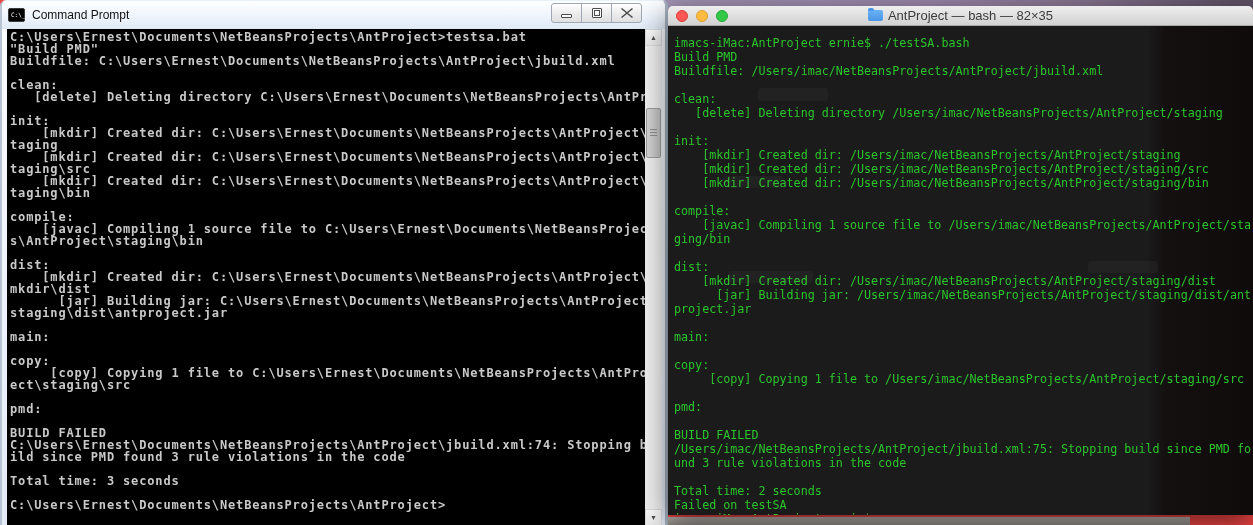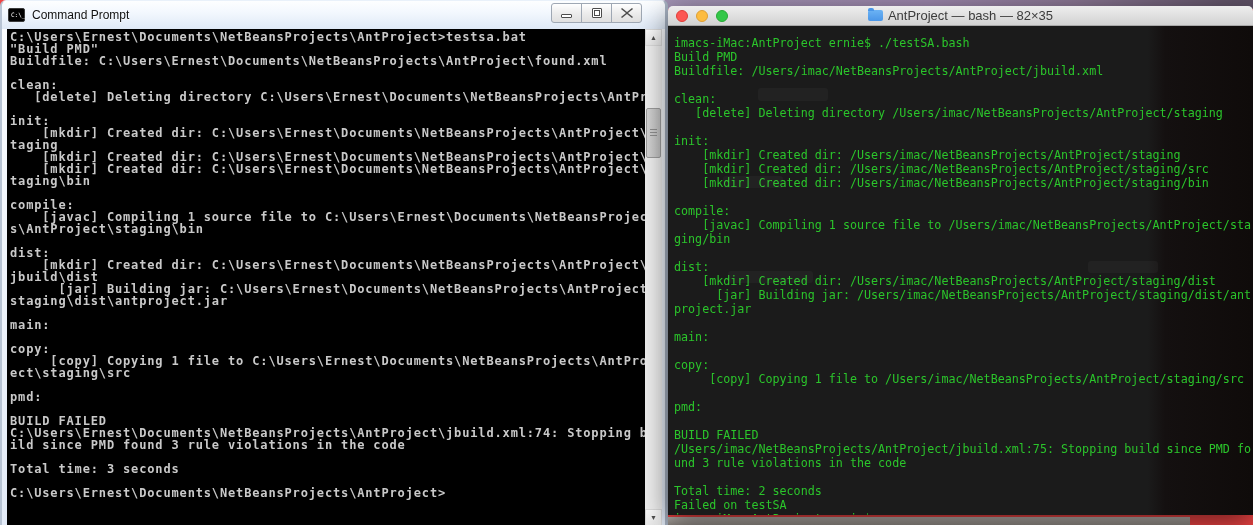--- a/index.html
+++ b/index.html
@@ -105,39 +105,40 @@
           <svg class="glyph-close" width="12" height="10" viewBox="0 0 12 10">
             <path d="M1 0 L6 4 L11 0 L12 1 L7 5 L12 9 L11 10 L6 6 L1 10 L0 9 L5 5 L0 1 Z" fill="#4c4c4c"></path>
           </svg>
         </div>
       </div>
     </div>
 
     <div class="cmd-console">
         <div class="line">C:\Users\Ernest\Documents\NetBeansProjects\AntProject&gt;testsa.bat</div>
         <div class="line">"Build PMD"</div>
-        <div class="line">Buildfile: C:\Users\Ernest\Documents\NetBeansProjects\AntProject\found.xml</div>
+        <div class="line">Buildfile: C:\Users\Ernest\Documents\NetBeansProjects\AntProject\jbuild.xml</div>
         <div class="line">&nbsp;</div>
         <div class="line">clean:</div>
         <div class="line">   [delete] Deleting directory C:\Users\Ernest\Documents\NetBeansProjects\AntPro</div>
         <div class="line">&nbsp;</div>
         <div class="line">init:</div>
         <div class="line">    [mkdir] Created dir: C:\Users\Ernest\Documents\NetBeansProjects\AntProject\s</div>
         <div class="line">taging</div>
         <div class="line">    [mkdir] Created dir: C:\Users\Ernest\Documents\NetBeansProjects\AntProject\s</div>
+        <div class="line">taging\src</div>
         <div class="line">    [mkdir] Created dir: C:\Users\Ernest\Documents\NetBeansProjects\AntProject\s</div>
         <div class="line">taging\bin</div>
         <div class="line">&nbsp;</div>
         <div class="line">compile:</div>
         <div class="line">    [javac] Compiling 1 source file to C:\Users\Ernest\Documents\NetBeansProject</div>
         <div class="line">s\AntProject\staging\bin</div>
         <div class="line">&nbsp;</div>
         <div class="line">dist:</div>
         <div class="line">    [mkdir] Created dir: C:\Users\Ernest\Documents\NetBeansProjects\AntProject\s</div>
-        <div class="line">jbuild\dist</div>
+        <div class="line">mkdir\dist</div>
         <div class="line">      [jar] Building jar: C:\Users\Ernest\Documents\NetBeansProjects\AntProject\</div>
         <div class="line">staging\dist\antproject.jar</div>
         <div class="line">&nbsp;</div>
         <div class="line">main:</div>
         <div class="line">&nbsp;</div>
         <div class="line">copy:</div>
         <div class="line">     [copy] Copying 1 file to C:\Users\Ernest\Documents\NetBeansProjects\AntProj</div>
         <div class="line">ect\staging\src</div>
         <div class="line">&nbsp;</div>
         <div class="line">pmd:</div>

